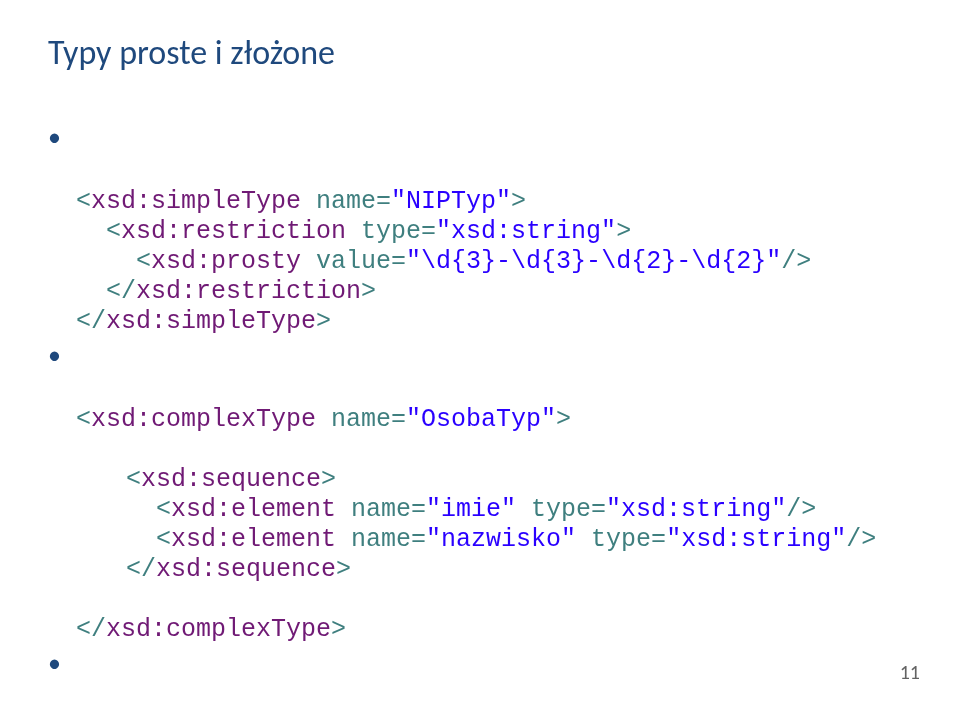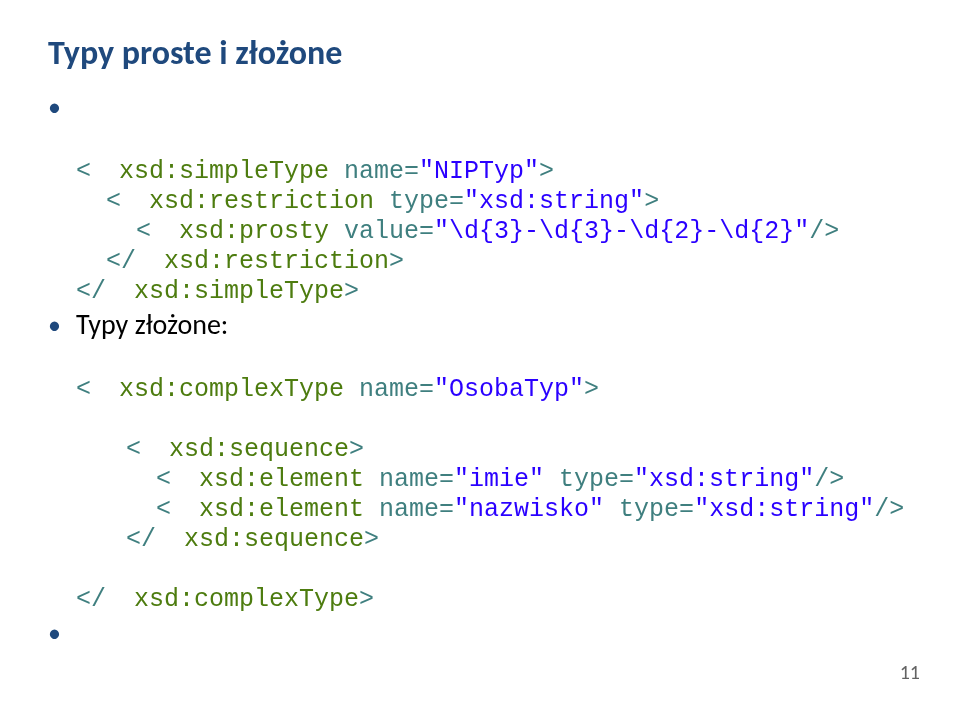--- a/index.html
+++ b/index.html
@@ -7,22 +7,22 @@
     width: 960px;
     height: 704px;
     background: #ffffff;
     font-family: Calibri, "Segoe UI", Arial, sans-serif;
     padding: 32px 48px;
     position: relative;
   }
   .title {
     color: #1f497d;
     font-size: 34px;
-    font-weight: bold;
-    margin-bottom: 16px;
+    font-weight: normal;
+    margin-bottom: 46px;
   }
   .bullet-line {
     display: flex;
     align-items: flex-start;
     margin-bottom: 2px;
   }
   .bullet-dot {
     color: #1f497d;
     font-size: 26px;
     line-height: 36px;
@@ -44,21 +44,21 @@
   }
   .code-block-indented {
     font-family: Consolas, "Courier New", monospace;
     font-size: 25px;
     line-height: 30px;
     margin-left: 78px;
     white-space: pre;
     color: #000000;
   }
   .tag { color: #3f7f7f; }
-  .kw { color: #4d7c0f; margin-left: 28px; }
+  .kw { color: #701a75; }
   .str { color: #2a00ff; }
   .page-num {
     position: absolute;
     bottom: 20px;
     right: 40px;
     font-size: 20px;
     color: #636363;
     text-align: right;
   }
 </style>
@@ -74,21 +74,20 @@
 <div class="code-block">
 <span class="tag">&lt;</span><span class="kw">xsd:simpleType</span><span class="tag"> name=</span><span class="str">"NIPTyp"</span><span class="tag">&gt;</span>
   <span class="tag">&lt;</span><span class="kw">xsd:restriction</span><span class="tag"> type=</span><span class="str">"xsd:string"</span><span class="tag">&gt;</span>
     <span class="tag">&lt;</span><span class="kw">xsd:prosty</span><span class="tag"> value=</span><span class="str">"\d{3}-\d{3}-\d{2}-\d{2}"</span><span class="tag">/&gt;</span>
   <span class="tag">&lt;/</span><span class="kw">xsd:restriction</span><span class="tag">&gt;</span>
 <span class="tag">&lt;/</span><span class="kw">xsd:simpleType</span><span class="tag">&gt;</span>
 </div>
 
 <div class="bullet-line">
   <span class="bullet-dot">•</span>
-  <span class="bullet-text">Typy złożone:</span>
 </div>
 
 <div class="code-block">
 <span class="tag">&lt;</span><span class="kw">xsd:complexType</span><span class="tag"> name=</span><span class="str">"OsobaTyp"</span><span class="tag">&gt;</span>
 </div>
 <div class="code-block-indented">
 <span class="tag">&lt;</span><span class="kw">xsd:sequence</span><span class="tag">&gt;</span>
   <span class="tag">&lt;</span><span class="kw">xsd:element</span><span class="tag"> name=</span><span class="str">"imie"</span><span class="tag"> type=</span><span class="str">"xsd:string"</span><span class="tag">/&gt;</span>
   <span class="tag">&lt;</span><span class="kw">xsd:element</span><span class="tag"> name=</span><span class="str">"nazwisko"</span><span class="tag"> type=</span><span class="str">"xsd:string"</span><span class="tag">/&gt;</span>
 <span class="tag">&lt;/</span><span class="kw">xsd:sequence</span><span class="tag">&gt;</span>

